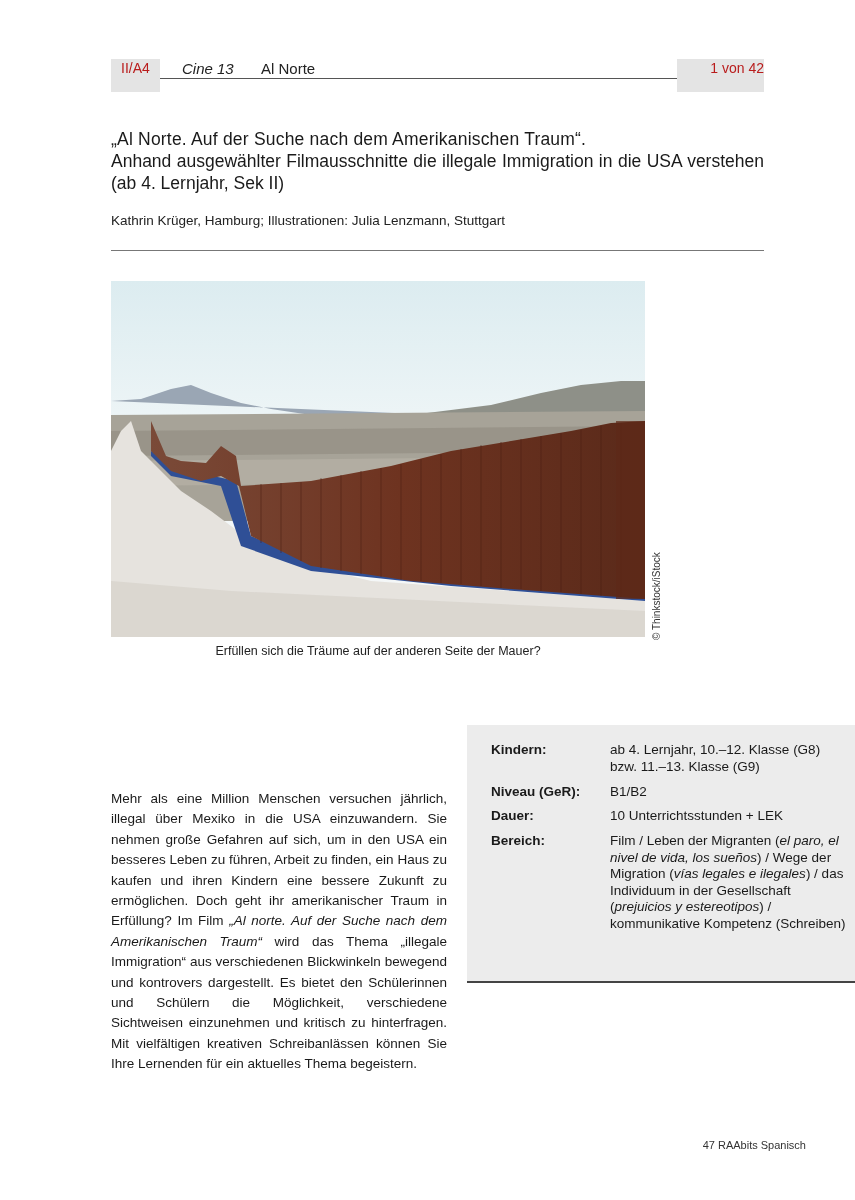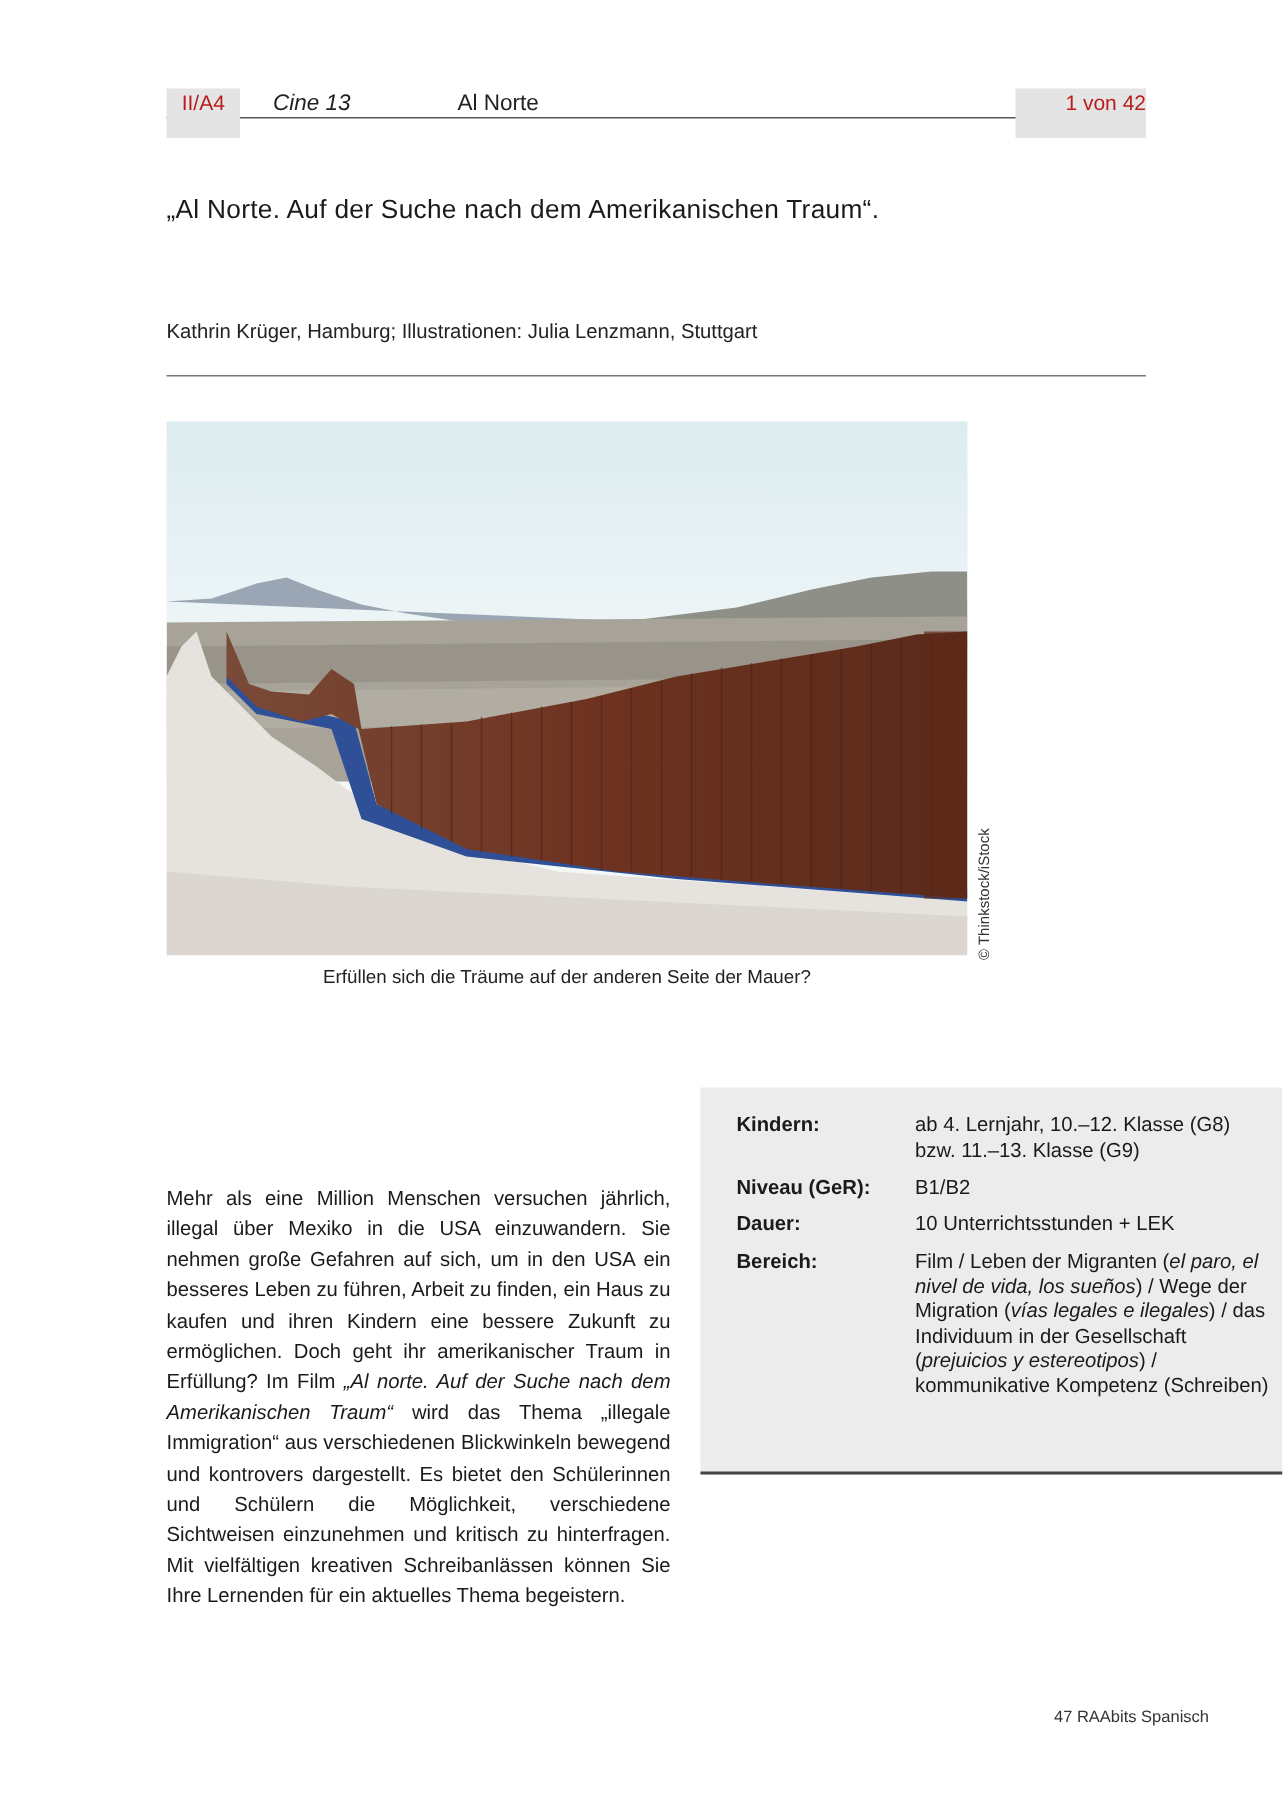--- a/index.html
+++ b/index.html
@@ -10,21 +10,21 @@
     .header {
       position: absolute; left: 111px; top: 59px; width: 653px; height: 19px;
       border-bottom: 1.5px solid #555;
     }
     .hdr-box {
       position: absolute; top: 0; height: 33px; background: #e4e4e4;
       font-size: 14px; line-height: 19px; color: #b91c1c;
     }
     .hdr-code { left: 0; width: 49px; text-align: center; }
     .hdr-series { position: absolute; left: 71px; top: 0; font-size: 15px; line-height: 19px; color: #222; font-style: italic; }
-    .hdr-title { position: absolute; left: 150px; top: 0; font-size: 15px; line-height: 19px; color: #222; margin-left: 44px; }
+    .hdr-title { position: absolute; left: 150px; top: 0; font-size: 15px; line-height: 19px; color: #222; }
     .hdr-page { right: 0; width: 87px; text-align: right; }
 
     .title-block { position: absolute; left: 111px; top: 128px; width: 653px; }
     .title-main { font-size: 17.5px; font-weight: normal; line-height: 22px; letter-spacing: 0.2px; }
     .title-sub { font-size: 17.5px; line-height: 22px; text-align: justify; text-align-last: left; }
     .author { position: absolute; left: 111px; top: 213px; font-size: 13.5px; color: #222; }
     .rule { position: absolute; left: 111px; top: 250px; width: 653px; height: 0; border-top: 1px solid #777; }
 
     .photo {
       position: absolute; left: 111px; top: 281px; width: 534px; height: 356px; overflow: hidden;
@@ -58,20 +58,21 @@
 
 <div class="header">
   <div class="hdr-box hdr-code">II/A4</div>
   <div class="hdr-series">Cine 13</div>
   <div class="hdr-title">Al Norte</div>
   <div class="hdr-box hdr-page">1 von 42</div>
 </div>
 
 <div class="title-block">
   <div class="title-main">„Al Norte. Auf der Suche nach dem Amerikanischen Traum“.</div>
+  <div class="title-sub">Anhand ausgewählter Filmausschnitte die illegale Immigration in die USA verstehen (ab 4. Lernjahr, Sek II)</div>
 </div>
 
 <div class="author">Kathrin Krüger, Hamburg; Illustrationen: Julia Lenzmann, Stuttgart</div>
 <div class="rule"></div>
 
 <div class="photo">
   <svg width="534" height="356" viewBox="0 0 534 356">
     <defs>
       <linearGradient id="sky" x1="0" y1="0" x2="0" y2="1">
         <stop offset="0" stop-color="#dcecf0"></stop>

